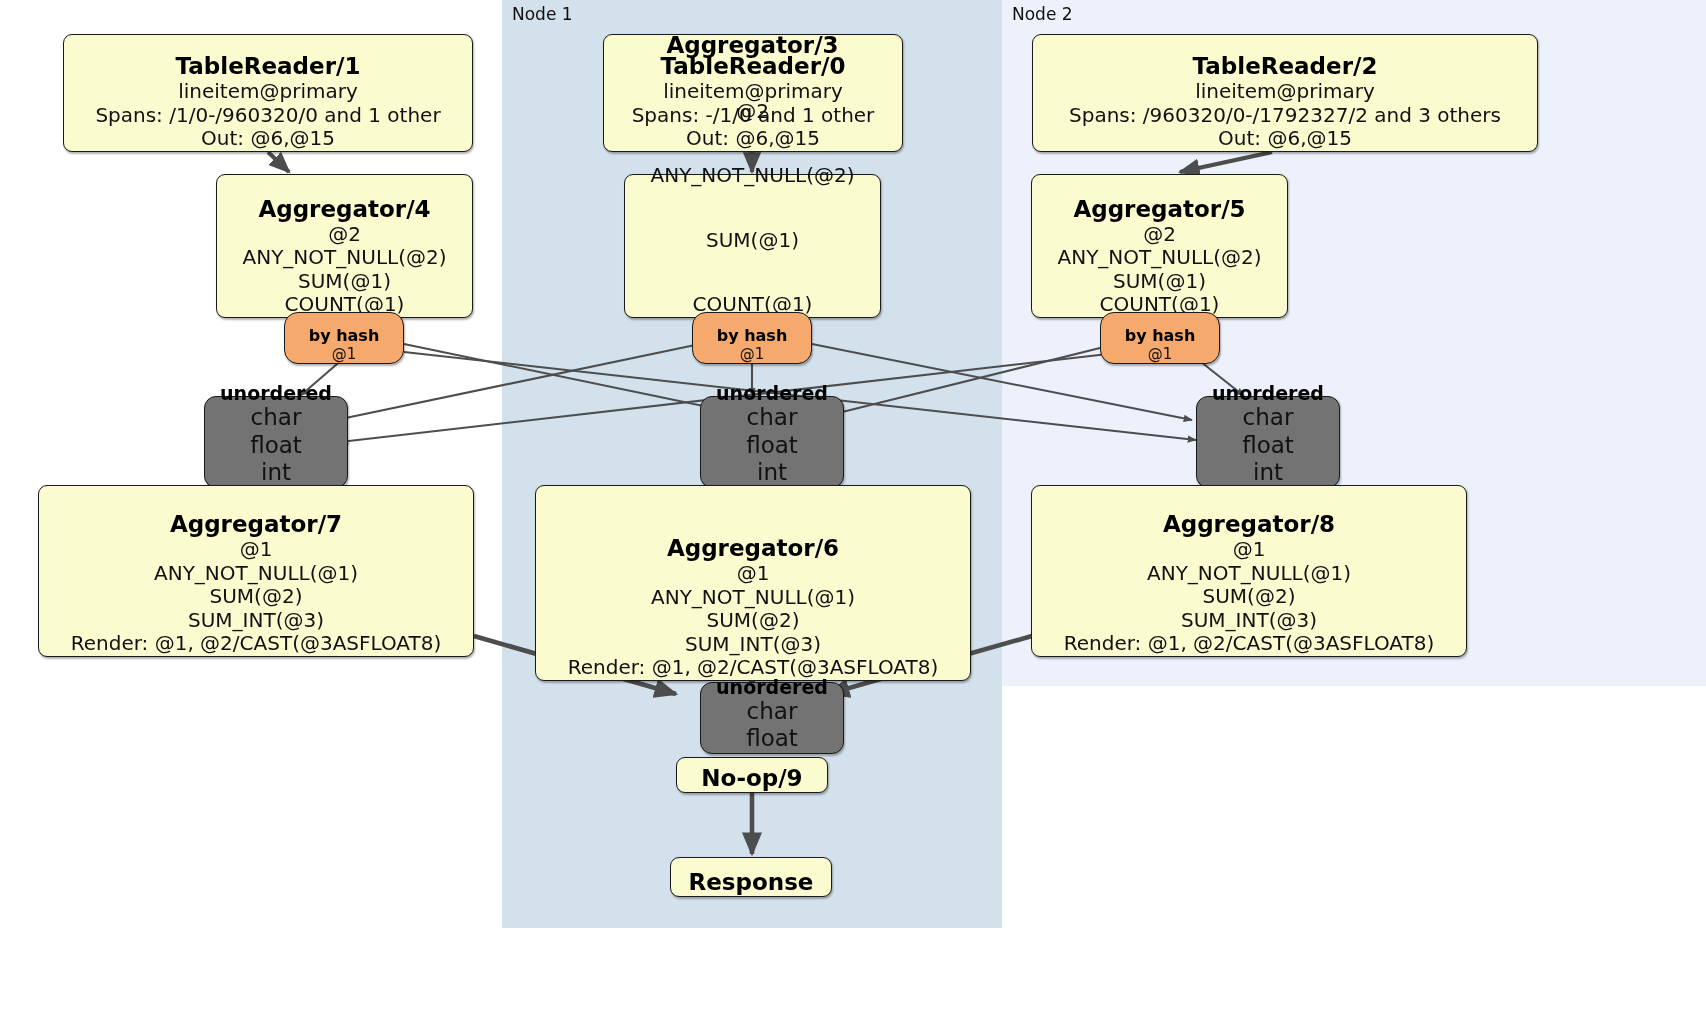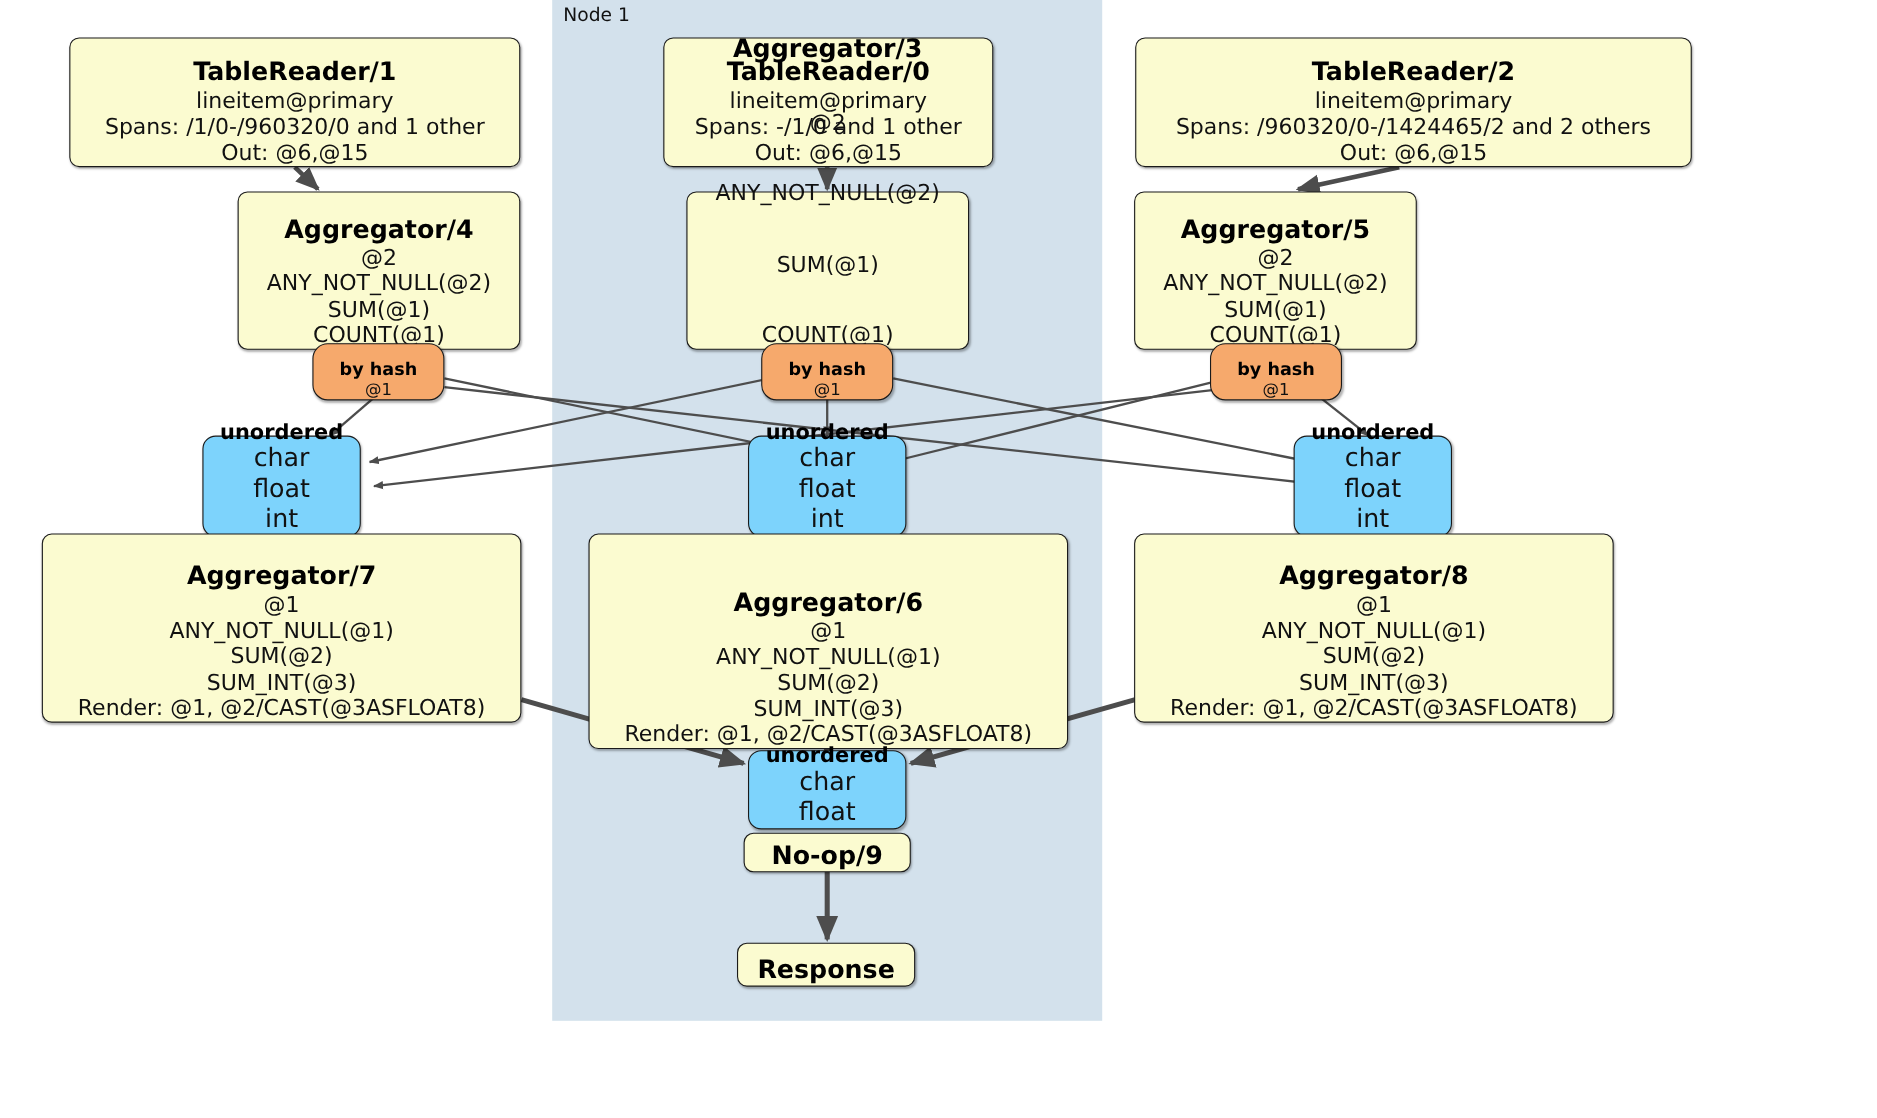--- a/index.html
+++ b/index.html
@@ -16,39 +16,42 @@
   
   #edges{position:absolute;left:0;top:0;width:1706px;height:1016px;pointer-events:none;}
 
   
   .node{position:absolute;box-sizing:border-box;display:flex;flex-direction:column;
         align-items:center;justify-content:flex-end;text-align:center;
         border:1.6px solid #1a1a1a;border-radius:9px;
         box-shadow:1px 1.5px 2px rgba(0,0,0,.30);}
   .proc{background:#fbfbd0;}
   .router{background:#f6a96c;border-radius:14px;}
-  .sync{background:#7dd3fc;border-radius:12px;}
+  .sync{background:#737373;border-radius:12px;margin-left:20px;}
 
   .ttl{font-weight:bold;font-size:23px;line-height:1.12;color:#000;}
   .ttl-sm{font-weight:bold;font-size:19px;line-height:1.12;color:#000;}
   .ln{font-size:20px;line-height:1.18;color:#111;white-space:nowrap;}
   .ln-sm{font-size:16px;line-height:1.2;color:#111;white-space:nowrap;}
   .router .ttl-sm{font-size:16px;}
   .router .ln-sm{font-size:15px;}
   .sync .ttl-sm{font-size:19px;}
   .sync .ln-sm{font-size:23px;}
 </style>
 </head>
 <body>
 
 <div id="stage">
 
   <div class="panel" style="left:502px;top:0px;width:500px;height:928px;background:#d3e1ec;">
     <span class="panel-label">Node 1</span>
   </div>
+  <div class="panel" style="left:1002px;top:0px;width:704px;height:686px;background:#ecf1fb;">
+    <span class="panel-label">Node 2</span>
+  </div>
 
   <svg id="edges" viewBox="0 0 1706 1016" width="1706" height="1016">
     <defs>
       <marker id="ah" viewBox="0 0 10 10" refX="9" refY="5" markerWidth="5.2" markerHeight="5.2" orient="auto-start-reverse">
         <path d="M0,0.8 L10,5 L0,9.2 z" fill="#4d4d4d"></path>
       </marker>
       <marker id="ah-thin" viewBox="0 0 10 10" refX="9" refY="5" markerWidth="4.4" markerHeight="4.4" orient="auto-start-reverse">
         <path d="M0,1 L10,5 L0,9 z" fill="#4d4d4d"></path>
       </marker>
     </defs>
@@ -95,21 +98,21 @@
   <div class="node proc" style="left:603px;top:34px;width:300px;height:118px;">
     <div class="ttl">TableReader/0</div>
     <div class="ln">lineitem@primary</div>
     <div class="ln">Spans: -/1/0 and 1 other</div>
     <div class="ln">Out: @6,@15</div>
   </div>
 
   <div class="node proc" style="left:1032px;top:34px;width:506px;height:118px;">
     <div class="ttl">TableReader/2</div>
     <div class="ln">lineitem@primary</div>
-    <div class="ln">Spans: /960320/0-/1424465/2 and 2 others</div>
+    <div class="ln">Spans: /960320/0-/1792327/2 and 3 others</div>
     <div class="ln">Out: @6,@15</div>
   </div>
 
   <div class="node proc" style="left:216px;top:174px;width:257px;height:144px;">
     <div class="ttl">Aggregator/4</div>
     <div class="ln">@2</div>
     <div class="ln">ANY_NOT_NULL(@2)</div>
     <div class="ln">SUM(@1)</div>
     <div class="ln">COUNT(@1)</div>
   </div>

